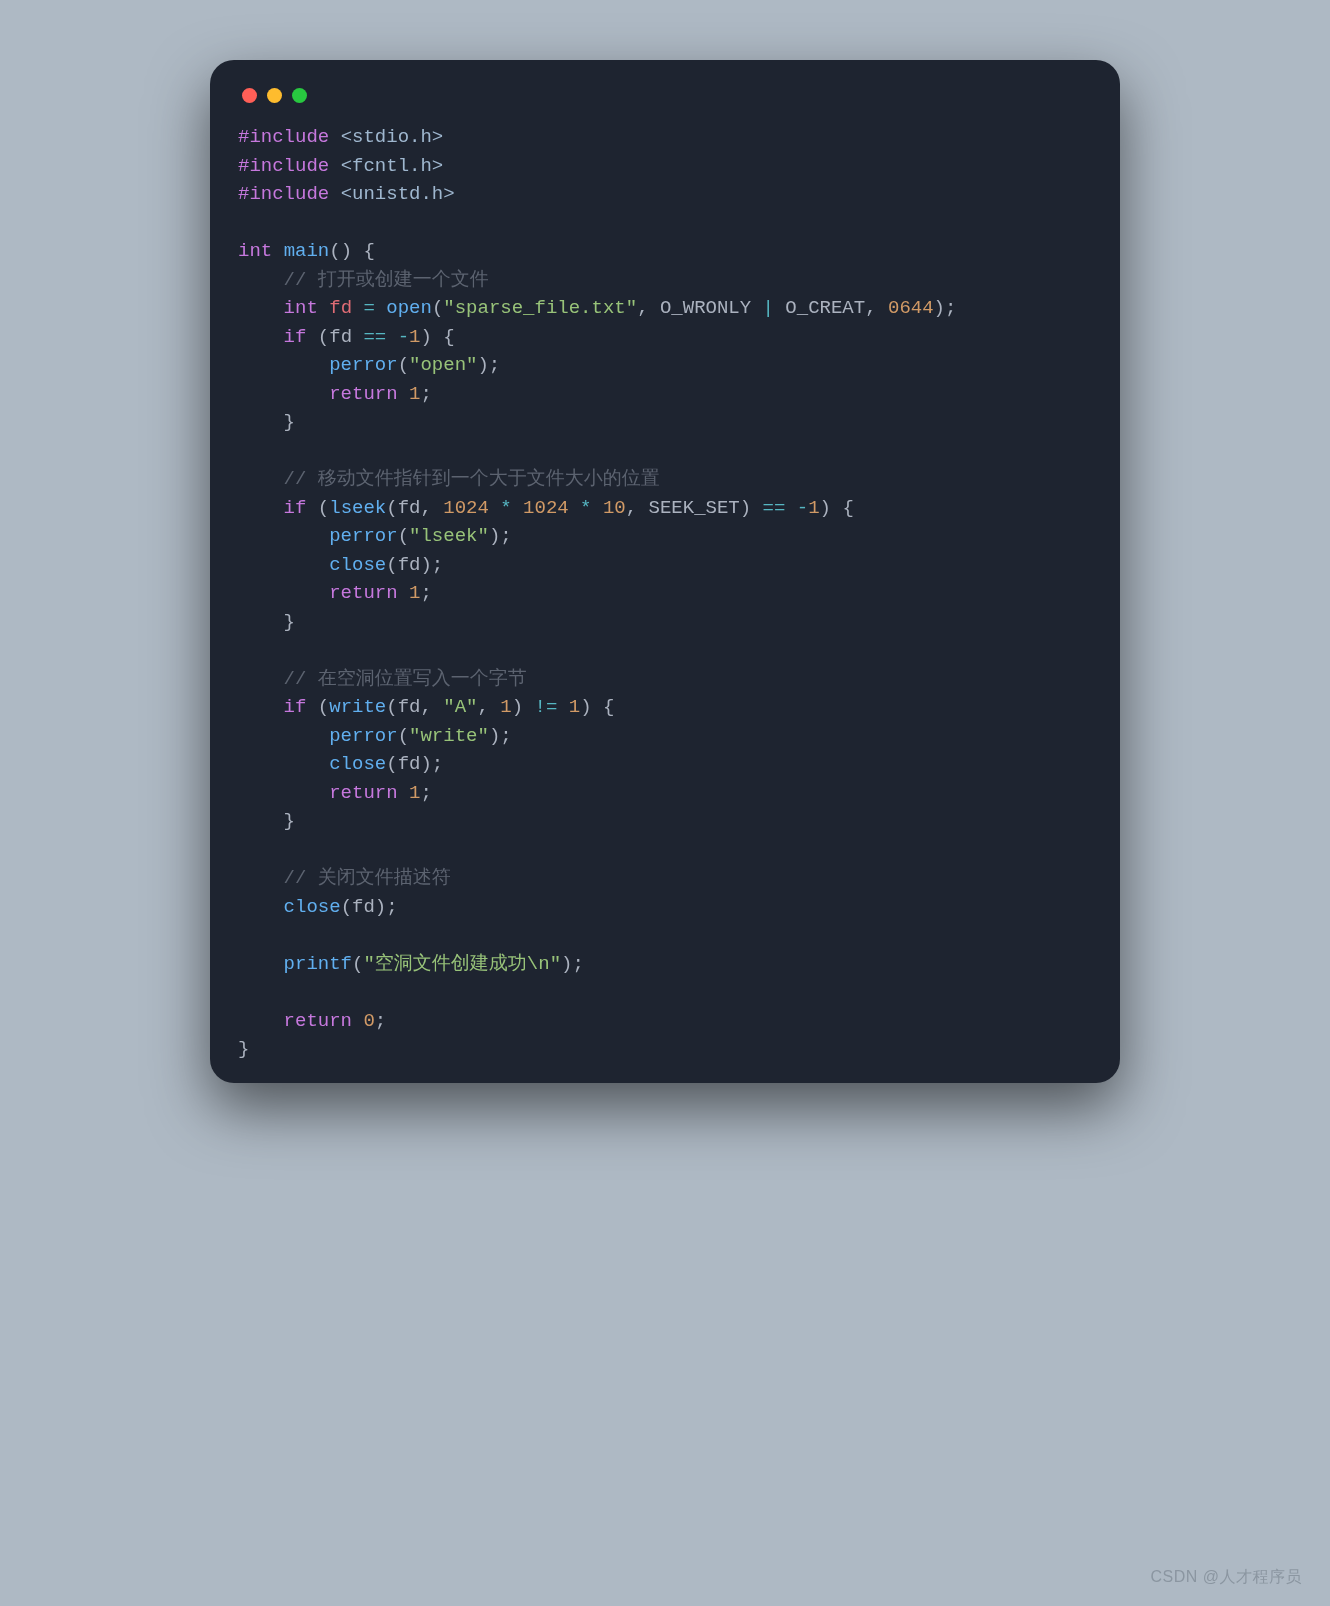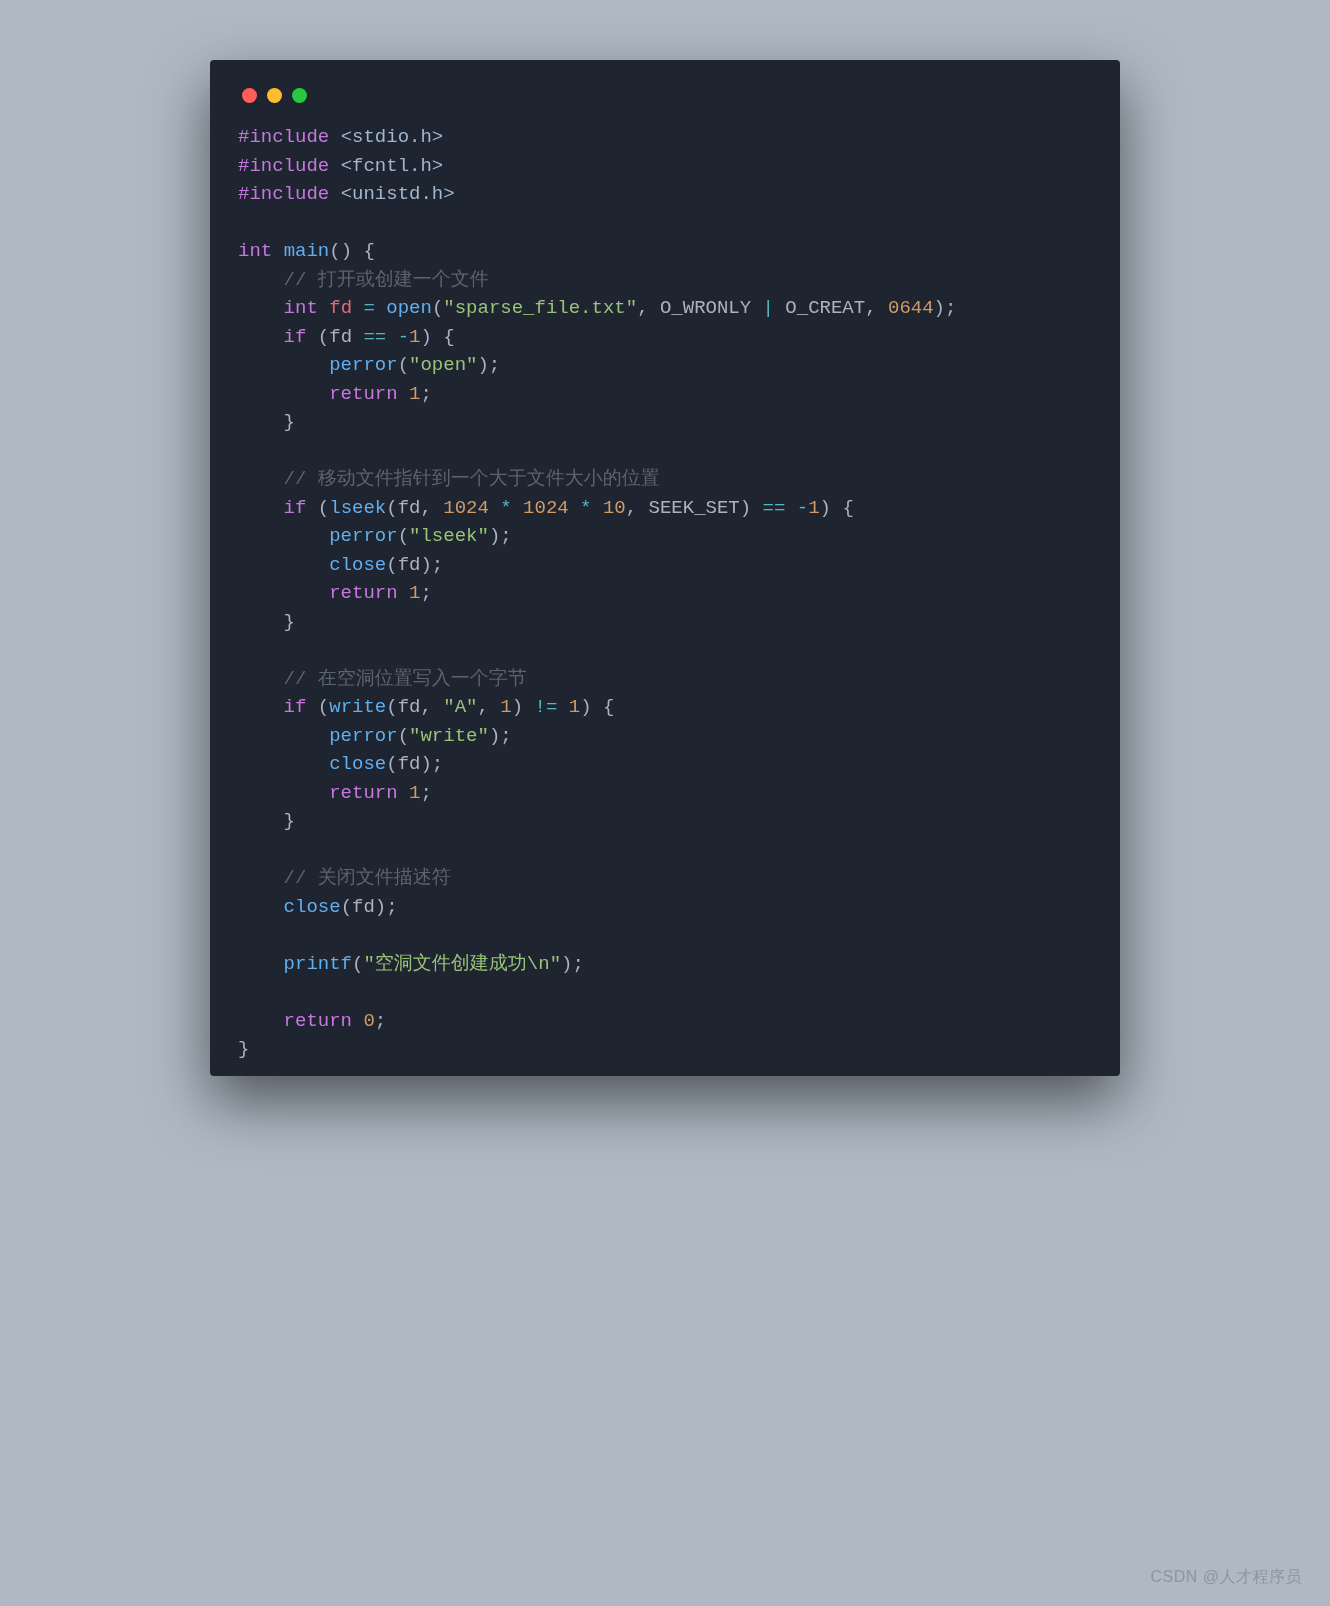--- a/index.html
+++ b/index.html
@@ -8,23 +8,23 @@
     background: #aeb9c4;
     font-family: "SFMono-Regular", Consolas, "Liberation Mono", Menlo, monospace;
     display: flex;
     align-items: flex-start;
     justify-content: center;
     padding: 60px 40px 80px 40px;
   }
   .window {
     width: 910px;
     background: #1e2430;
-    border-radius: 4px;
+    border-radius: 24px;
     box-shadow: 0 25px 60px rgba(0,0,0,0.55);
-    padding: 24px 28px 12px 28px;
+    padding: 24px 28px 19px 28px;
     position: relative;
   }
   .titlebar {
     display: flex;
     gap: 10px;
     padding: 4px 0 20px 4px;
   }
   .dot {
     width: 15px; height: 15px; border-radius: 50%;
   }

